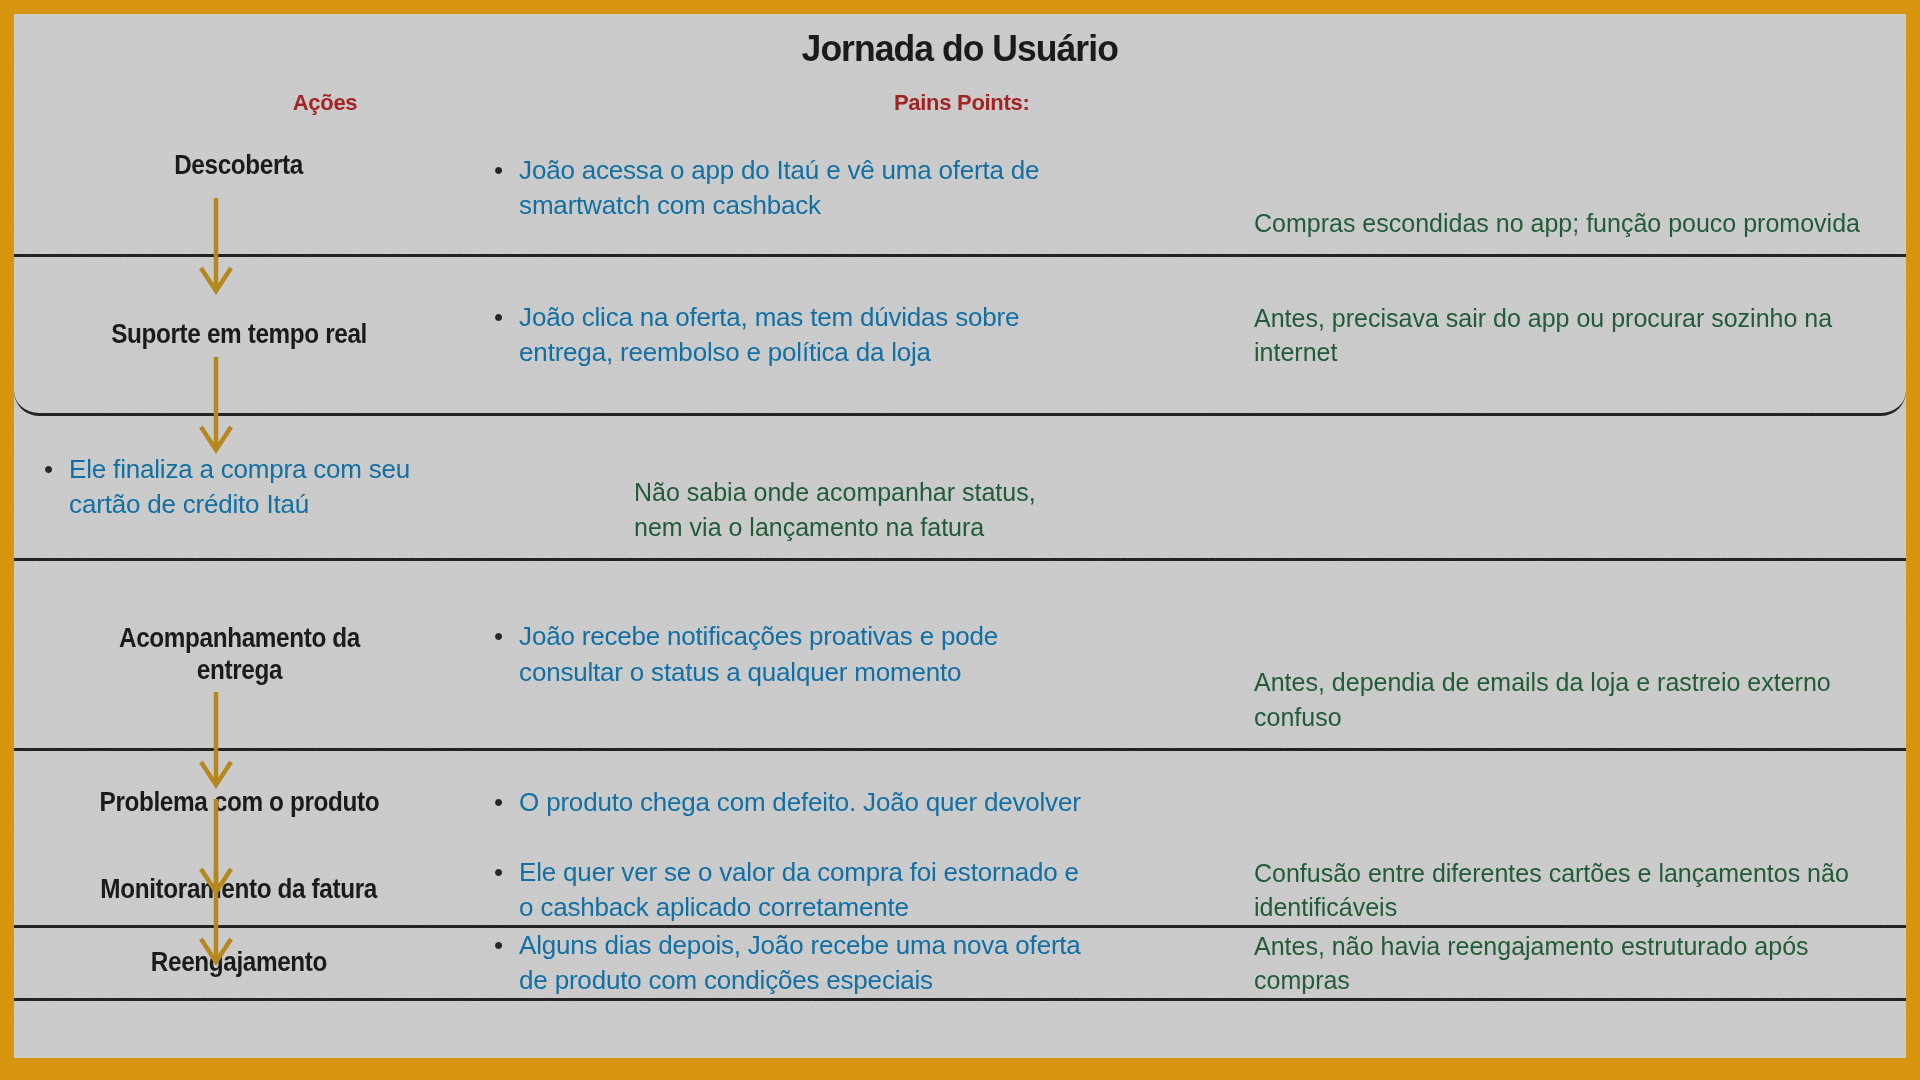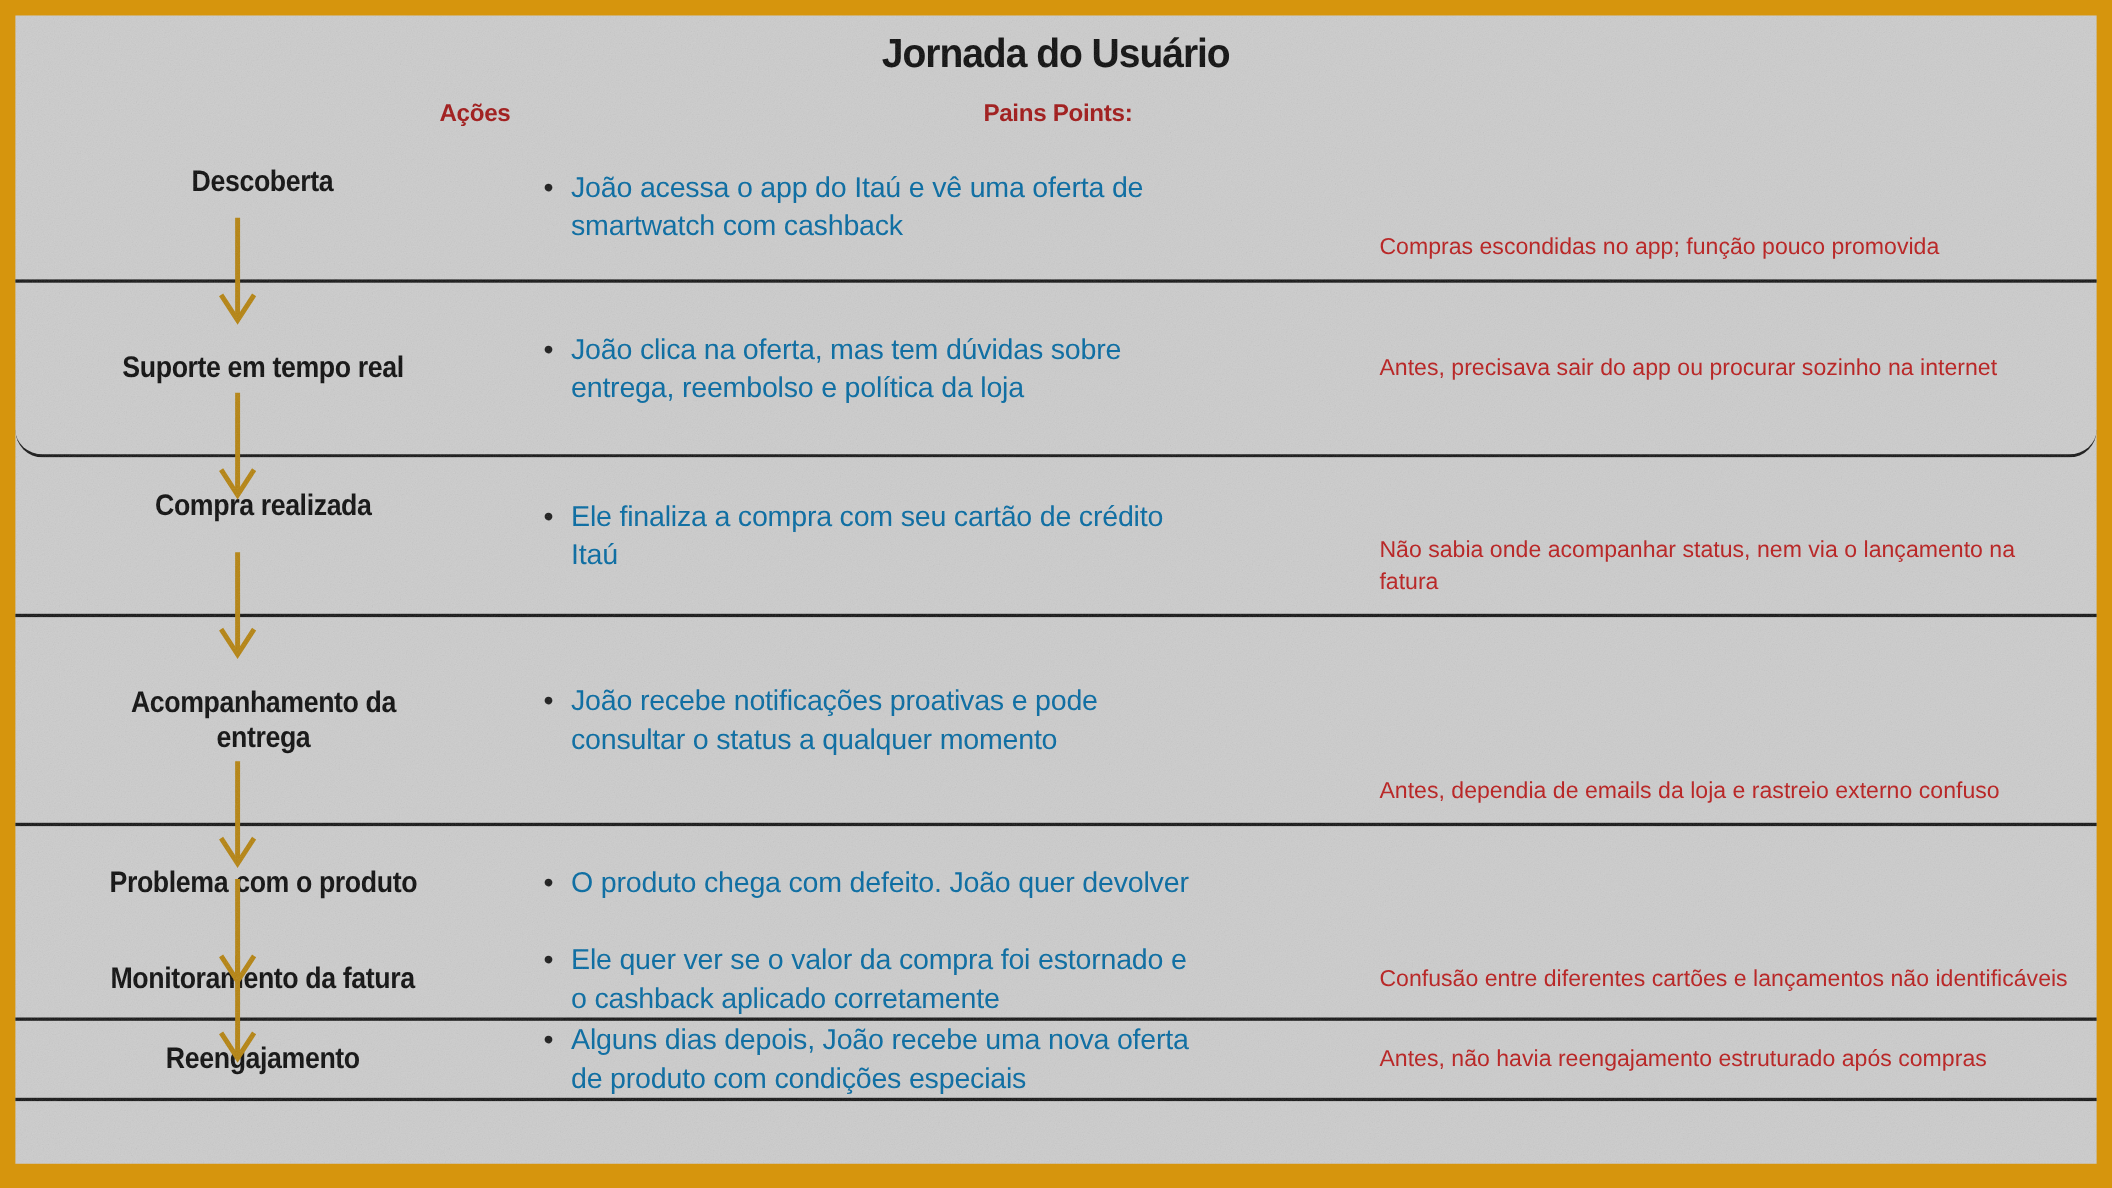--- a/index.html
+++ b/index.html
@@ -30,21 +30,21 @@
     transform:scaleX(.96);
   }
   .header-band{
     height:38px;display:grid;grid-template-columns:450px 620px 1fr;
     align-items:center;
   }
   .col-header{
     font-size:22px;font-weight:bold;color:var(--red);letter-spacing:-.3px;
   }
   .col-header.h-stage{text-align:center;}
-  .col-header.h-action{text-align:right;padding-left:172px;}
+  .col-header.h-action{text-align:center;padding-left:172px;}
   .col-header.h-pain{text-align:left;padding-left:430px;}
   .row{
     position:relative;
     display:grid;grid-template-columns:450px 620px 1fr;
     border-bottom:3px solid var(--line);
   }
   .row:nth-of-type(1){height:106px;}
   .row:nth-of-type(2){height:145px;}
   .row:nth-of-type(3){height:135px;}
   .row:nth-of-type(4){height:159px;border-radius:25px;}
@@ -65,21 +65,21 @@
   }
   .action-cell{padding-left:30px;}
   .action{display:flex;align-items:flex-start;gap:16px;}
   .bullet{font-size:26px;color:#1a1a1a;line-height:1.35;}
   .action-text{
     font-size:26px;color:#0369a1;line-height:1.35;max-width:625px;
     letter-spacing:-.2px;
   }
   .pain-cell{padding-left:170px;padding-right:24px;}
   .pain-text{
-    font-size:21px;color:#b91c1c;line-height:1.38;max-width:650px;
+    font-size:25px;color:#14532d;line-height:1.38;max-width:650px;
   }
   .row:nth-of-type(3) .pain-cell,
   .row:nth-of-type(5) .pain-cell,
   .row:nth-of-type(6) .pain-cell,
   .row:nth-of-type(7) .pain-cell{align-items:flex-end;padding-bottom:14px;}
 </style>
 </head>
 <body>
 
 <div class="frame">
@@ -125,27 +125,20 @@
         <span class="bullet">•</span>
         <span class="action-text">João clica na oferta, mas tem dúvidas sobre entrega, reembolso e política da loja</span>
       </div>
     </div>
     <div class="cell pain-cell">
       <div class="pain-text">Antes, precisava sair do app ou procurar sozinho na internet</div>
     </div>
   </div>
 
   <div class="row">
-    <div class="cell stage-cell">
-      <div class="stage">Compra realizada</div>
-      <svg class="arrow" width="40" height="100" viewBox="0 0 40 100">
-        <line x1="20" y1="2" x2="20" y2="92" stroke="currentColor" stroke-width="4.5"></line>
-        <polyline points="5,72 20,95 35,72" fill="none" stroke="currentColor" stroke-width="4.5"></polyline>
-      </svg>
-    </div>
     <div class="cell action-cell">
       <div class="action">
         <span class="bullet">•</span>
         <span class="action-text">Ele finaliza a compra com seu cartão de crédito Itaú</span>
       </div>
     </div>
     <div class="cell pain-cell">
       <div class="pain-text">Não sabia onde acompanhar status, nem via o lançamento na fatura</div>
     </div>
   </div>

